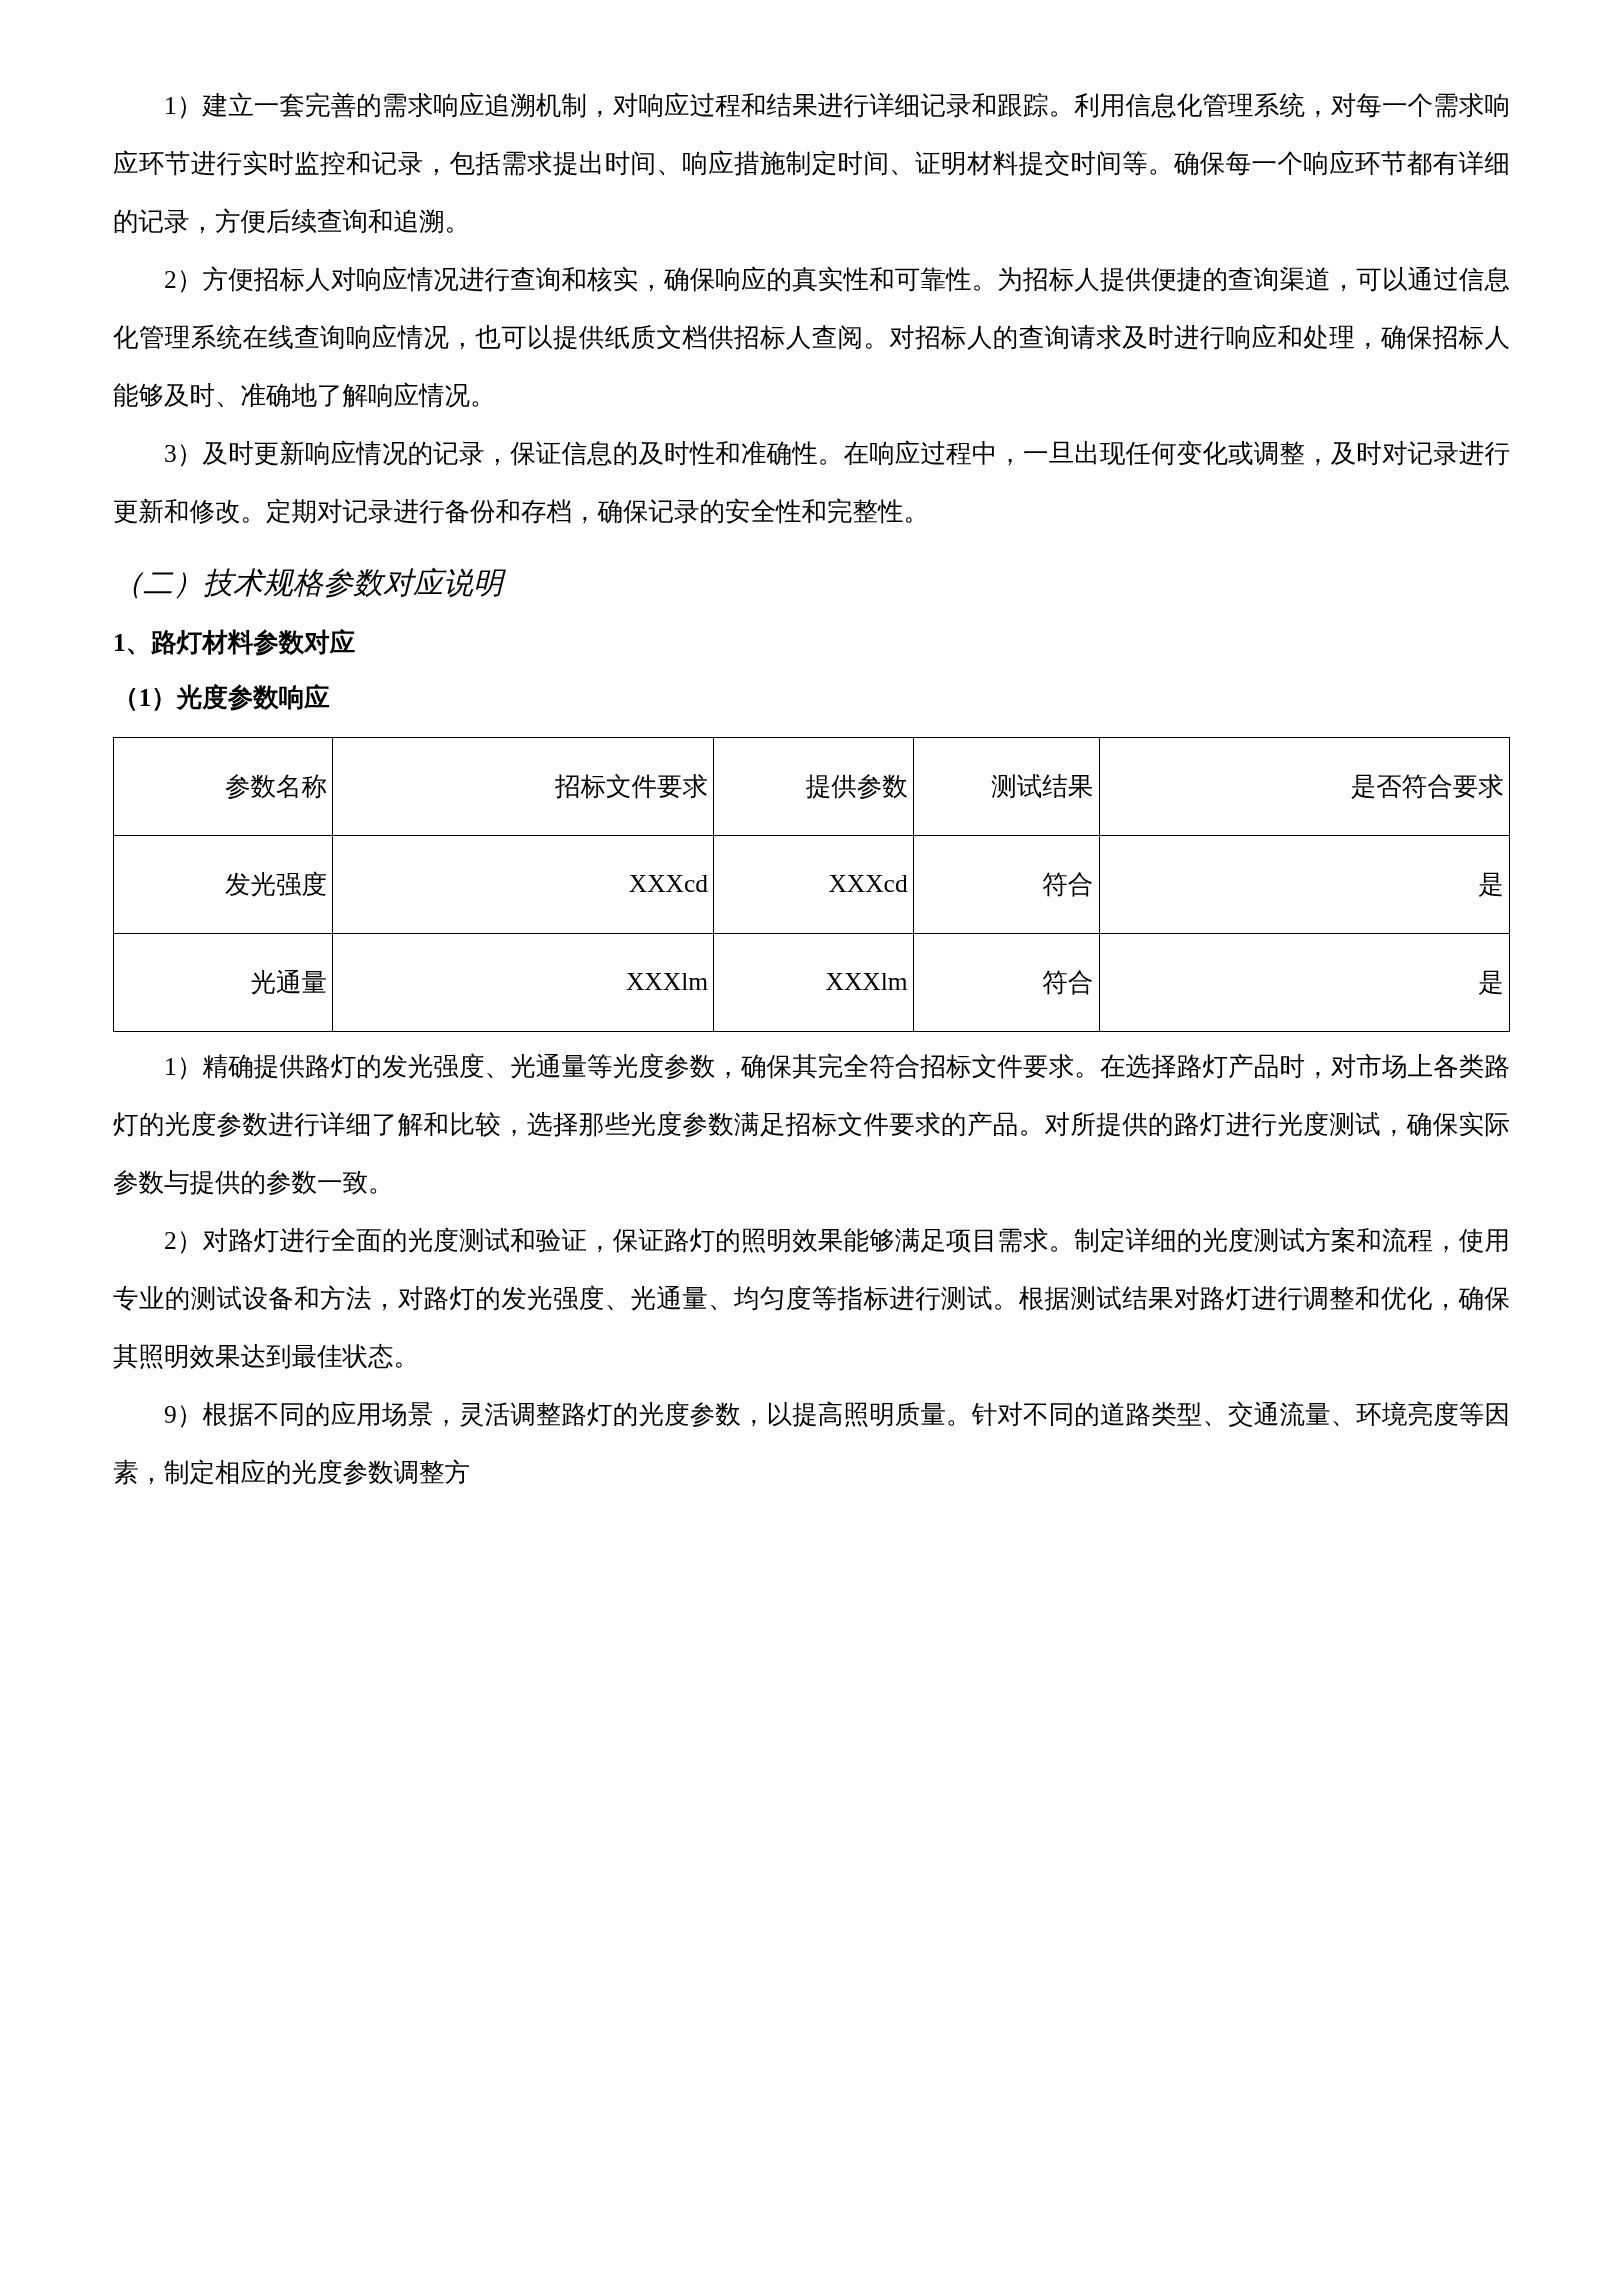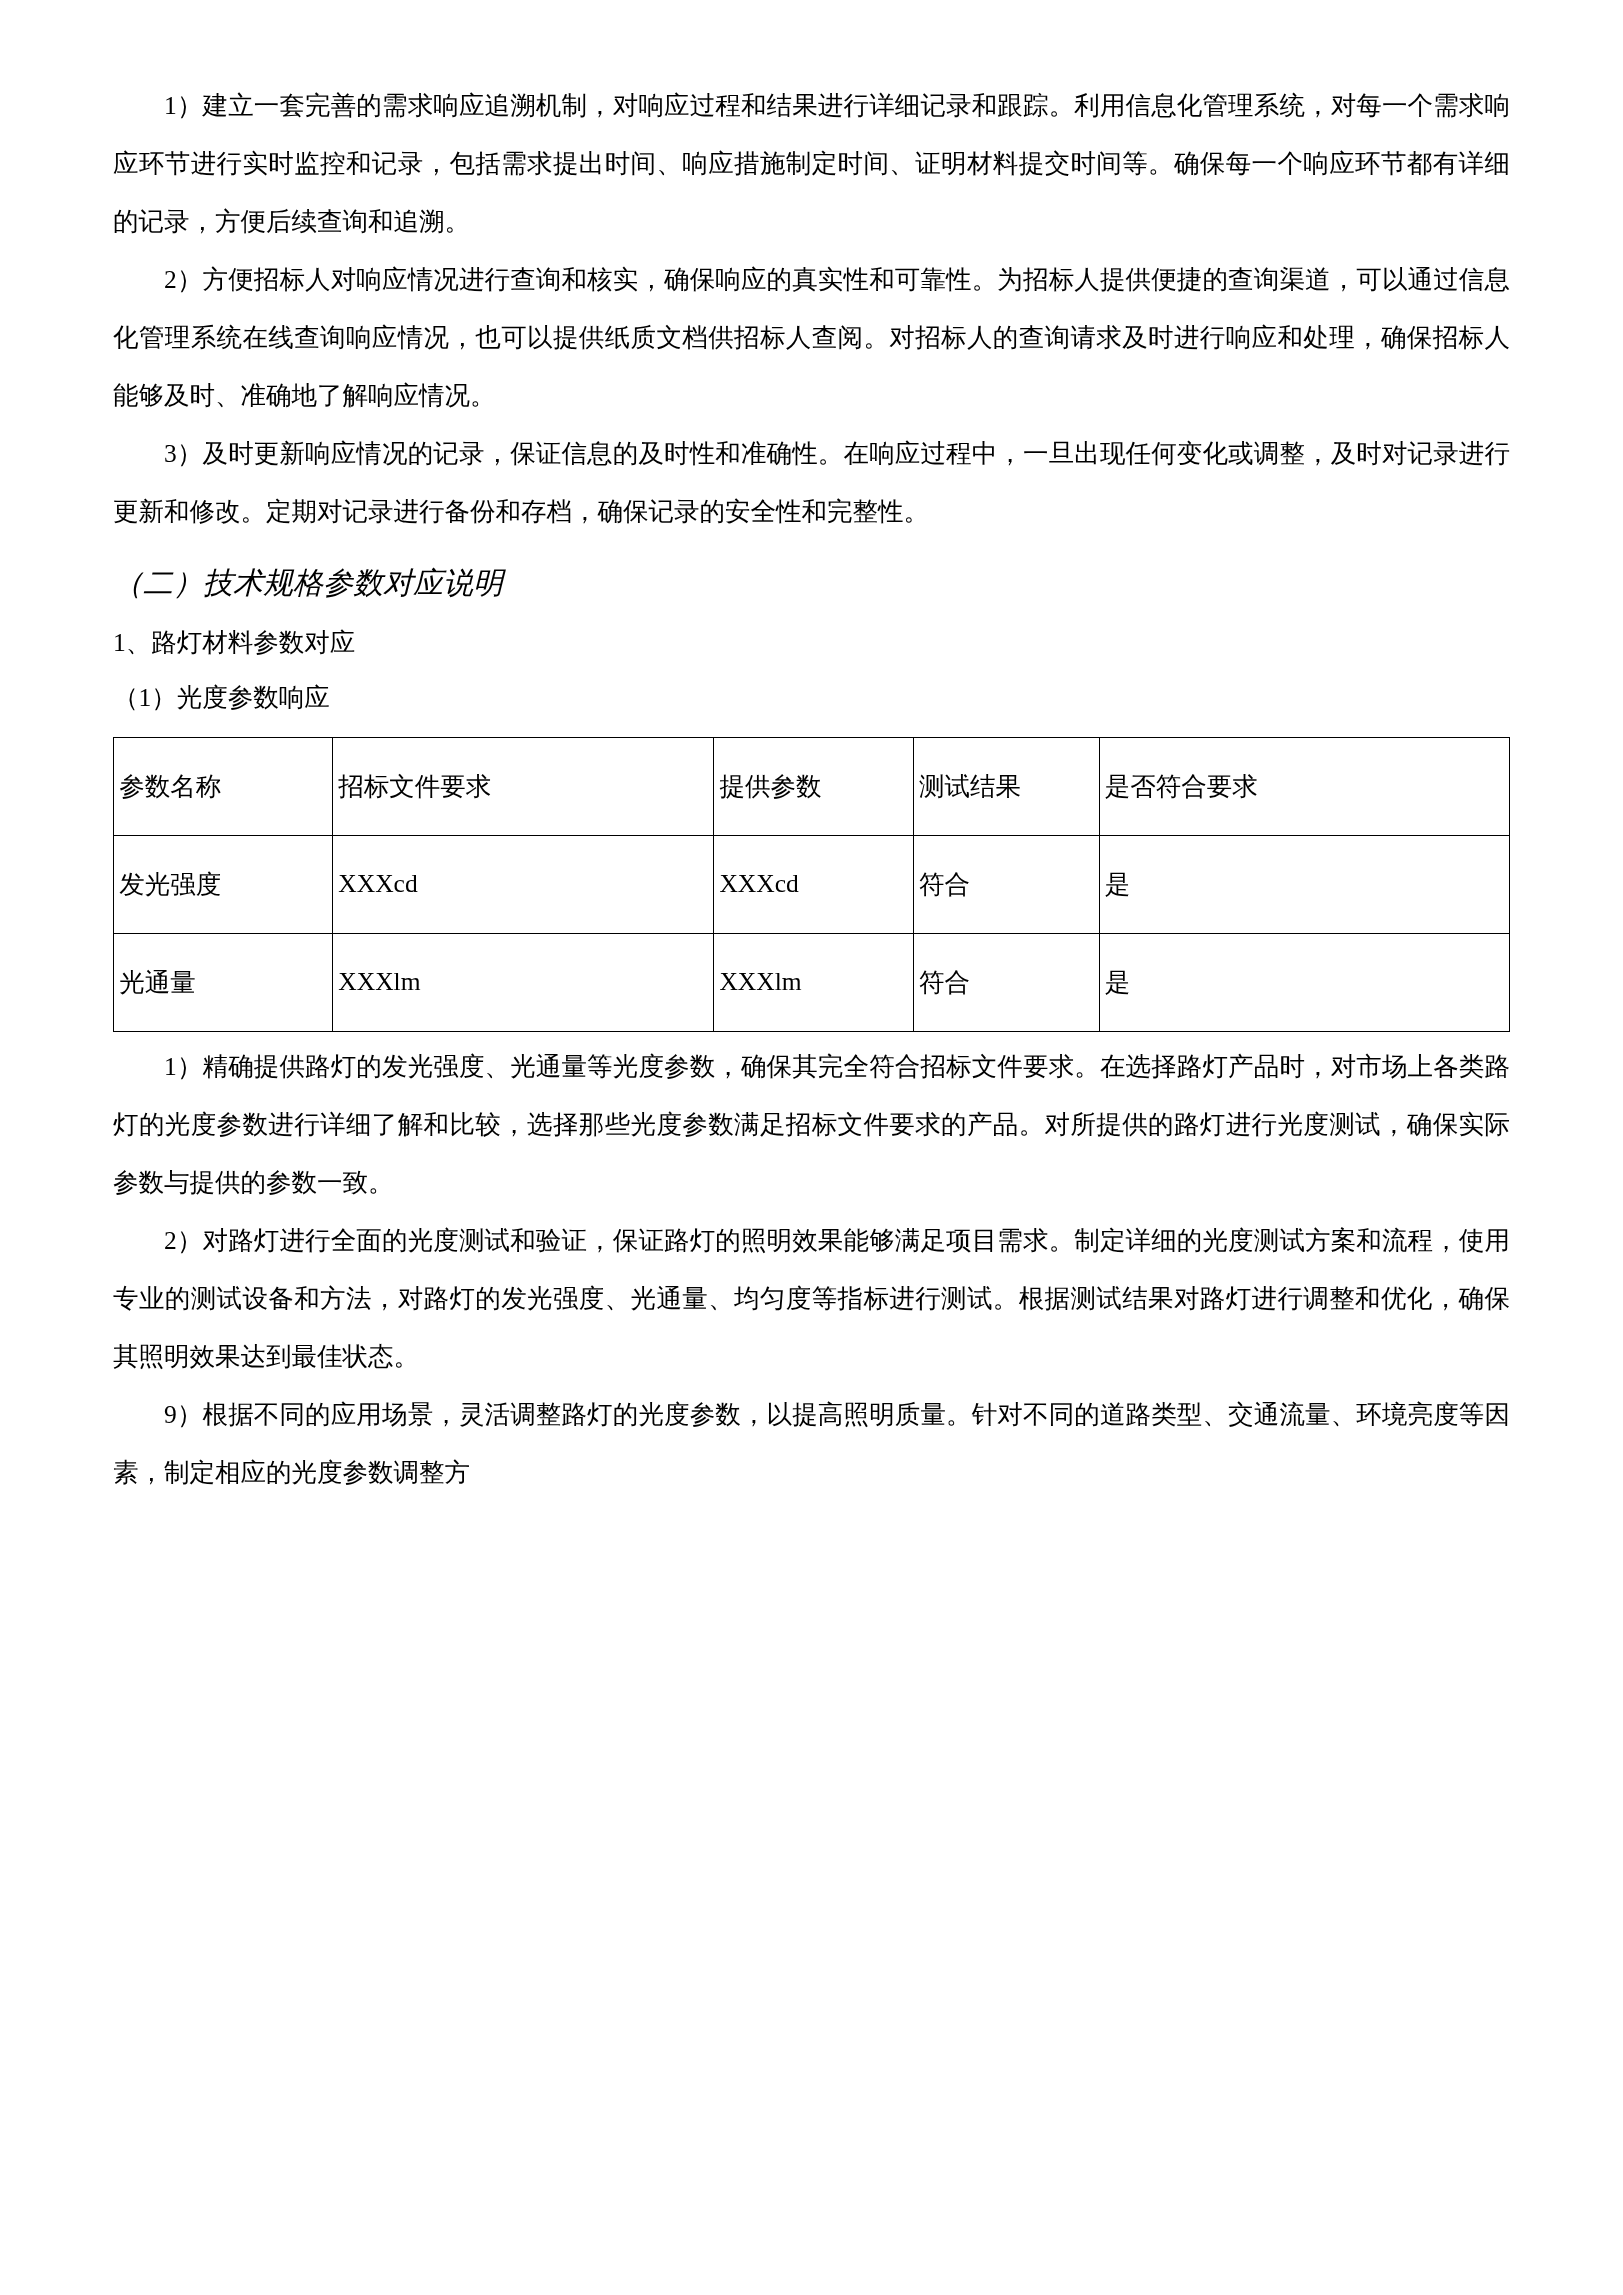--- a/index.html
+++ b/index.html
@@ -29,31 +29,31 @@
     font-size: 30px;
     line-height: 65px;
     margin: 9.2px 0 0 0;
     font-weight: 400;
     font-style: italic;
   }
   .sub-heading {
     font-size: 25.5px;
     line-height: 55px;
     margin: 0;
-    font-weight: 400;
+    font-weight: 700;
   }
   table.param-table {
     width: 100%;
     border-collapse: collapse;
     table-layout: fixed;
     margin: 11.8px 0 6.5px 0;
   }
   table.param-table td, table.param-table th {
     border: 1.3px solid #000000;
-    text-align: left;
+    text-align: right;
     vertical-align: middle;
     height: 97px;
     font-size: 25.5px;
     font-weight: 400;
     padding: 0 5.2px;
     font-family: "Liberation Serif", "DejaVu Serif", serif;
   }
   .col-1 { width: 15.7%; }
   .col-2 { width: 27.3%; }
   .col-3 { width: 14.3%; }

